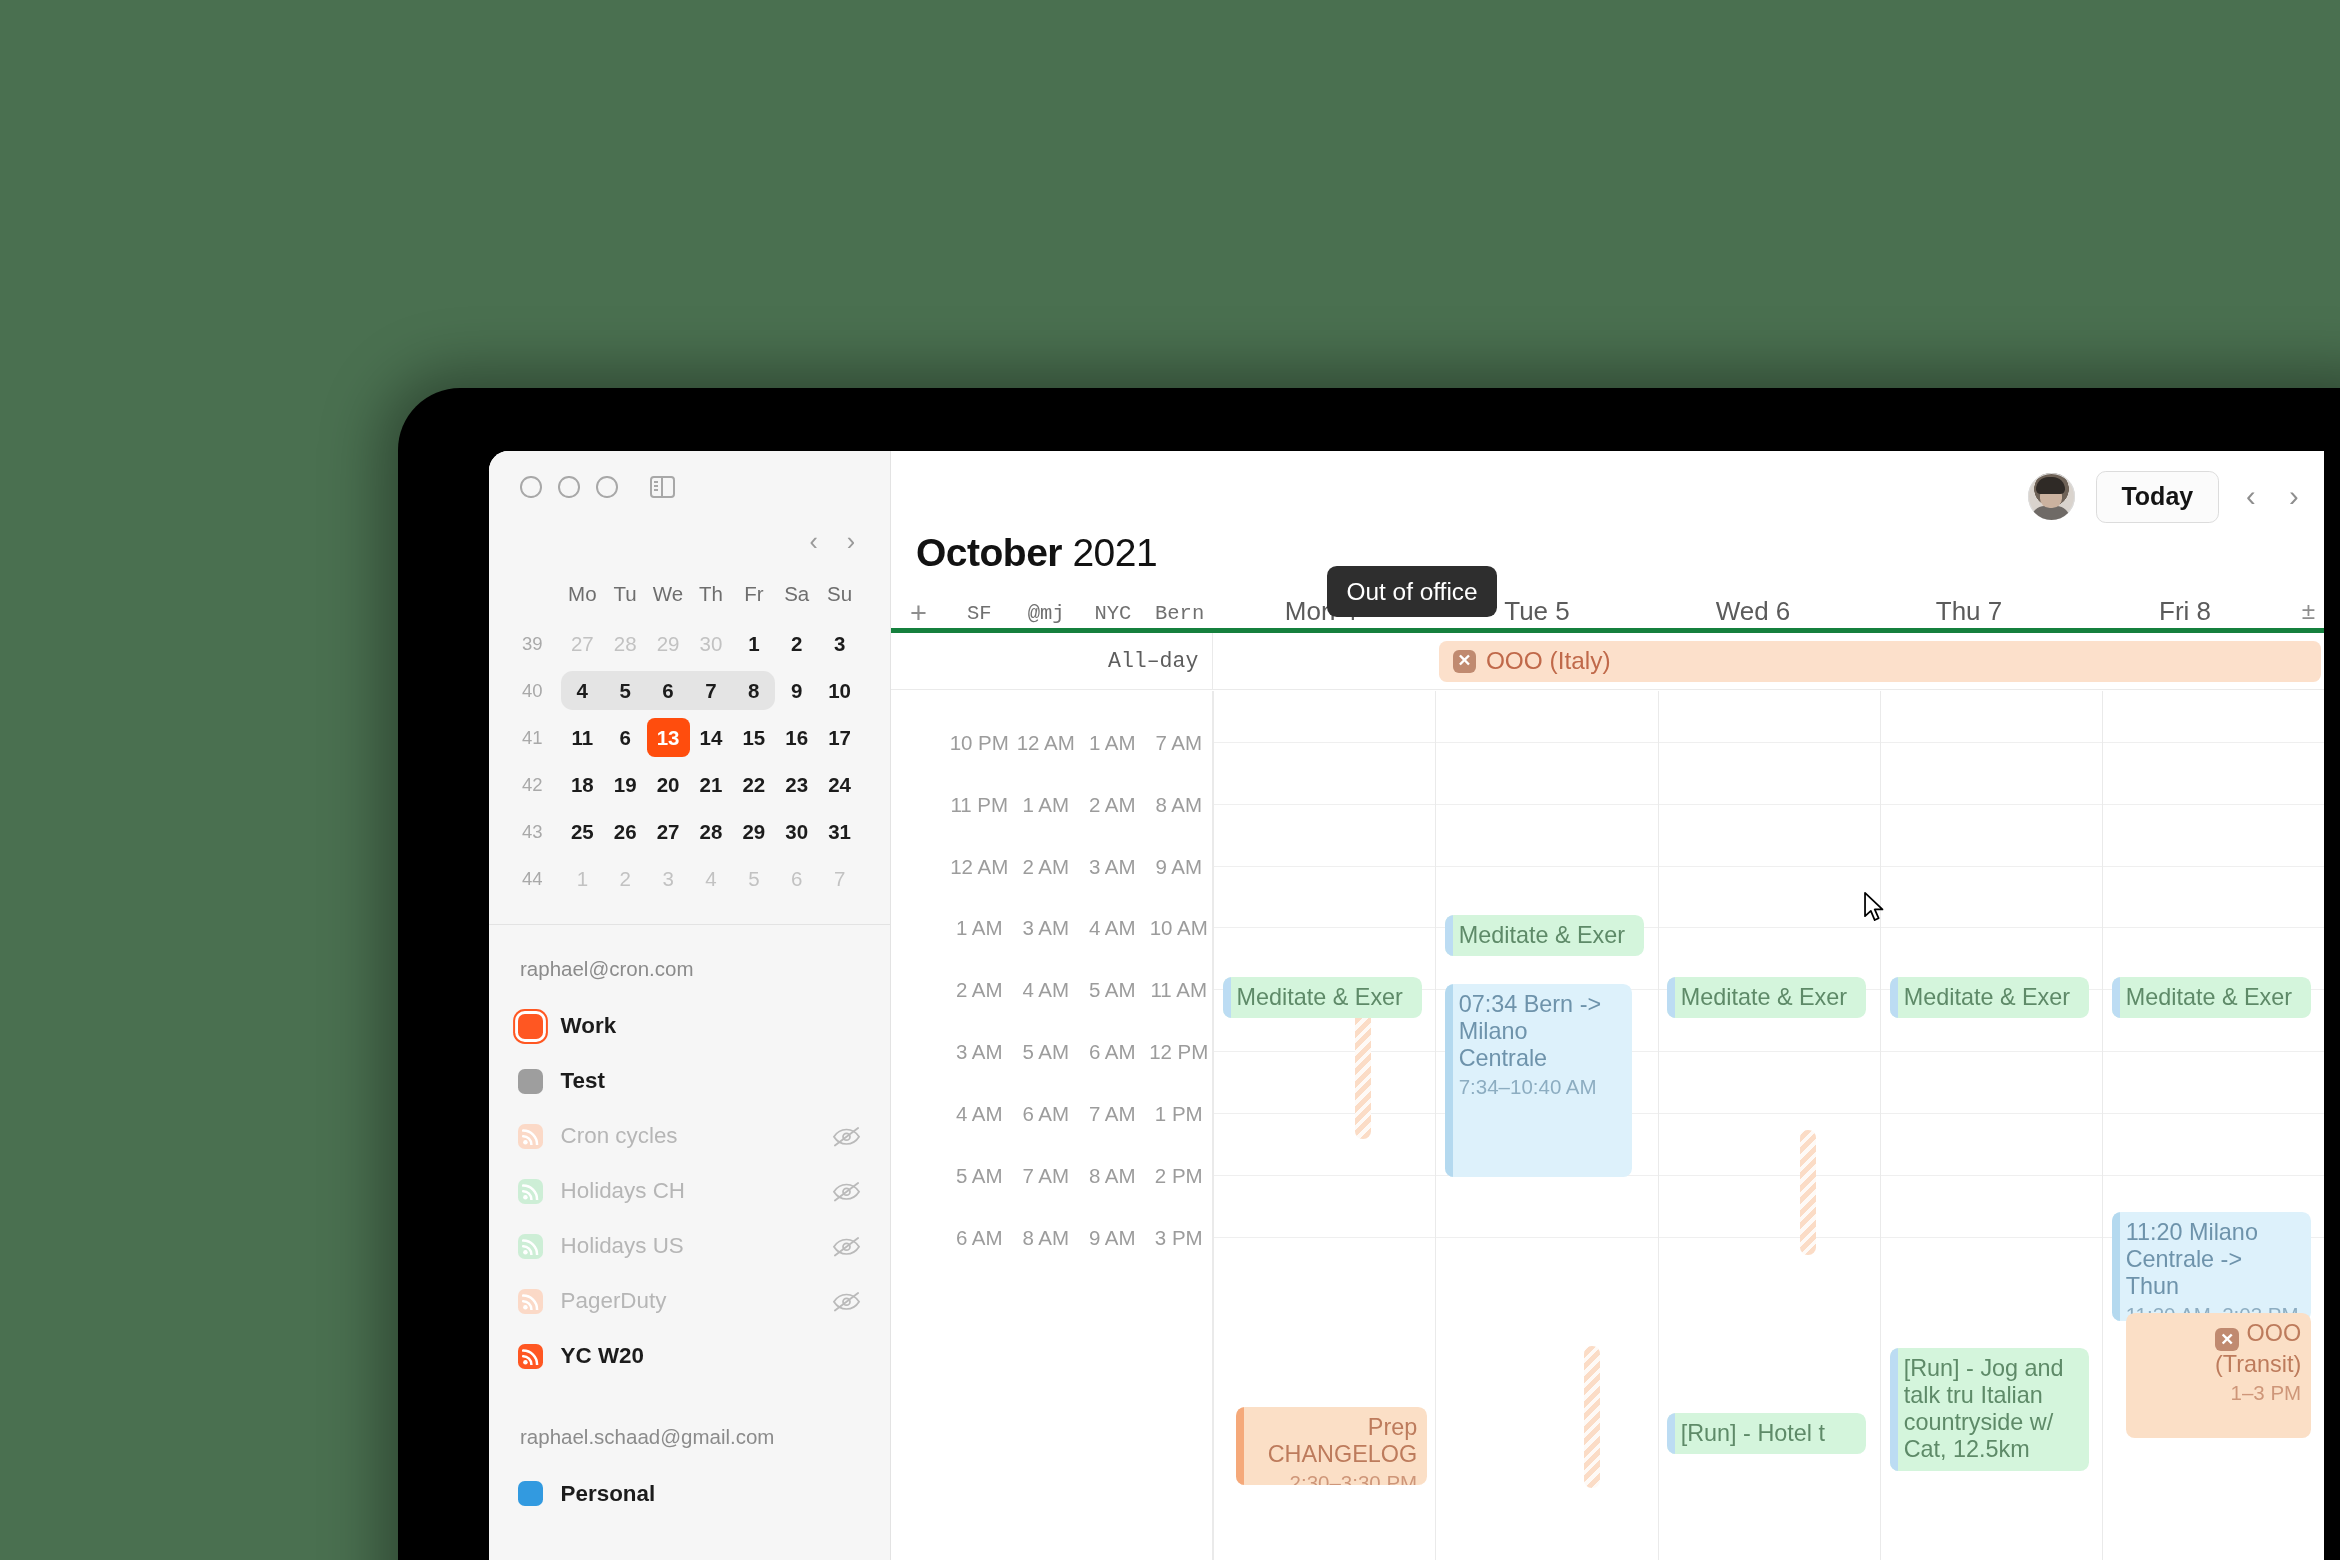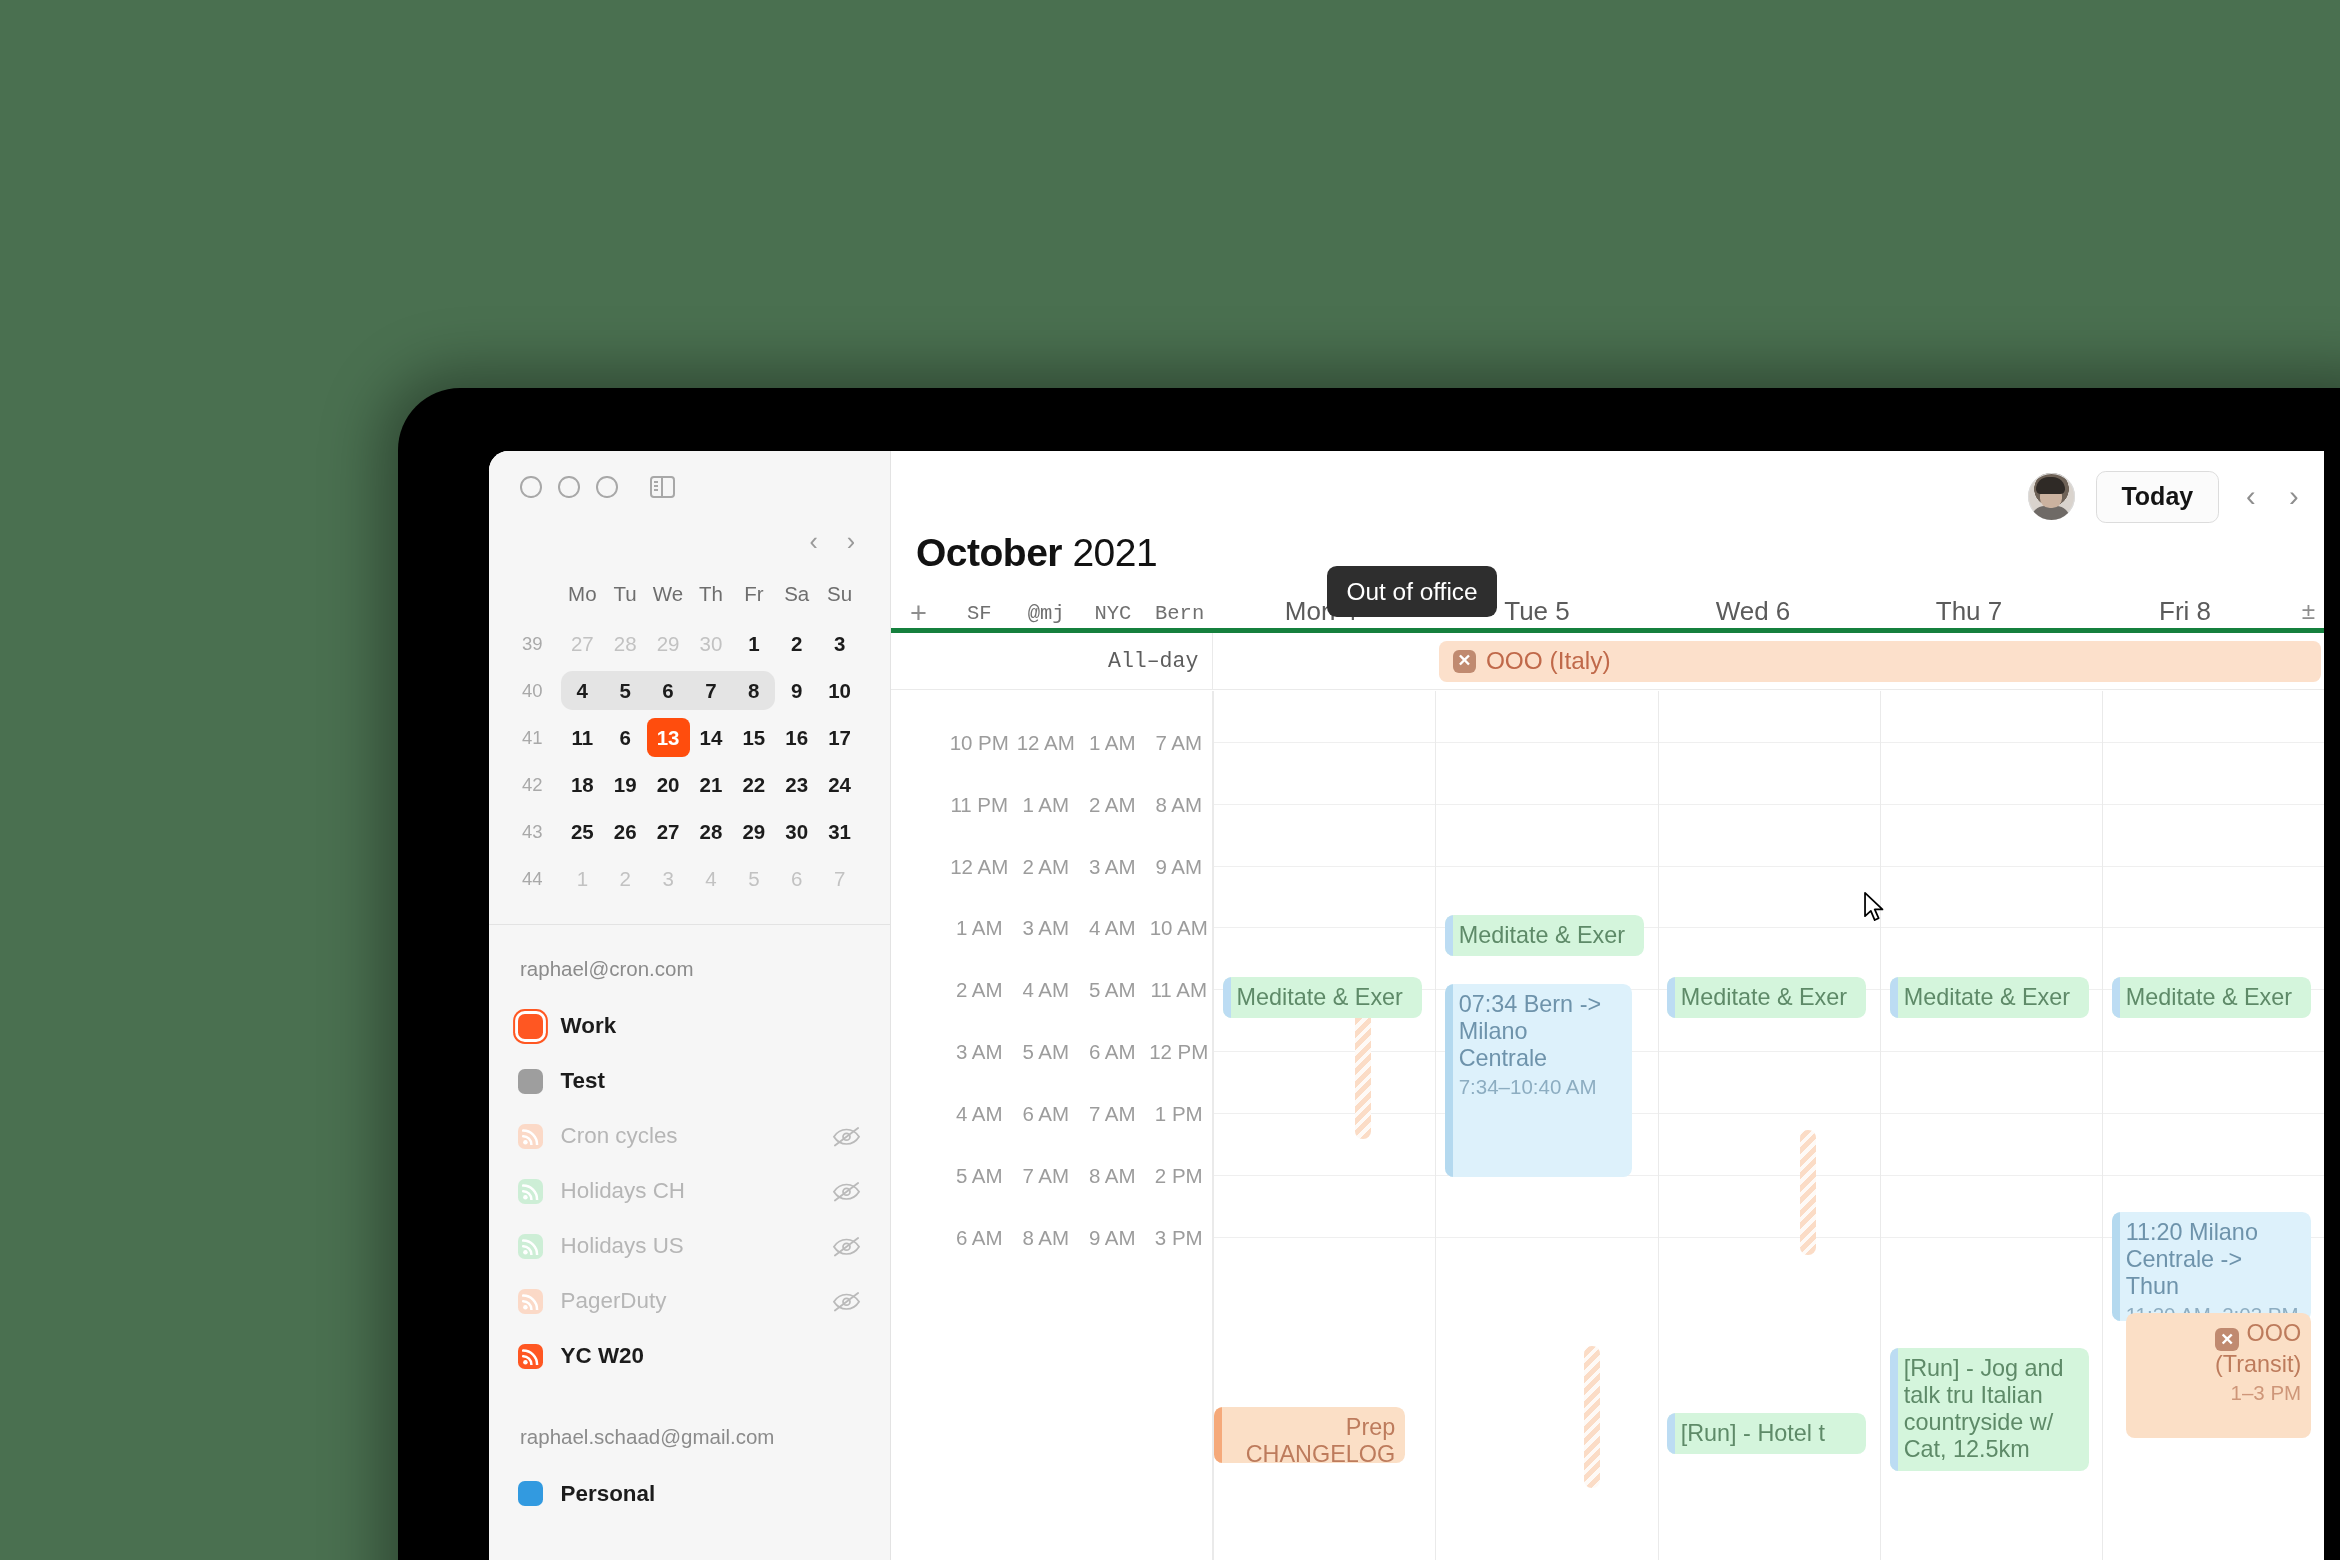--- a/index.html
+++ b/index.html
@@ -724,21 +724,21 @@
           </div>
           <div class="ev blue" style="left:899px;top:521px;width:199px;height:109px">
             <span class="bar"></span>
             <span class="ttl">11:20 Milano Centrale -&gt; Thun</span>
             <span class="tm">11:20 AM–2:03 PM</span>
           </div>
           <div class="ev orange nobar" style="left:913px;top:622px;width:185px;height:125px">
             <span class="ttl"><span class="x-badge" style="display:inline-flex;vertical-align:-3.9px;margin-right:7.8px">✕</span>OOO (Transit)</span>
             <span class="tm">1–3 PM</span>
           </div>
-          <div class="ev orange" style="left:1px;top:716px;width:191px;height:56px">
+          <div class="ev orange" style="left:23px;top:716px;width:191px;height:78px">
             <span class="bar"></span>
             <span class="ttl">Prep CHANGELOG</span>
             <span class="tm">2:30–3:30 PM</span>
           </div>
           <div class="ev green" style="left:454px;top:722px;width:199px;height:41px">
             <span class="bar"></span>
             <span class="ttl">[Run] - Hotel t</span>
           </div>
           <div class="ev green" style="left:677px;top:657px;width:199px;height:123px">
             <span class="bar"></span>

